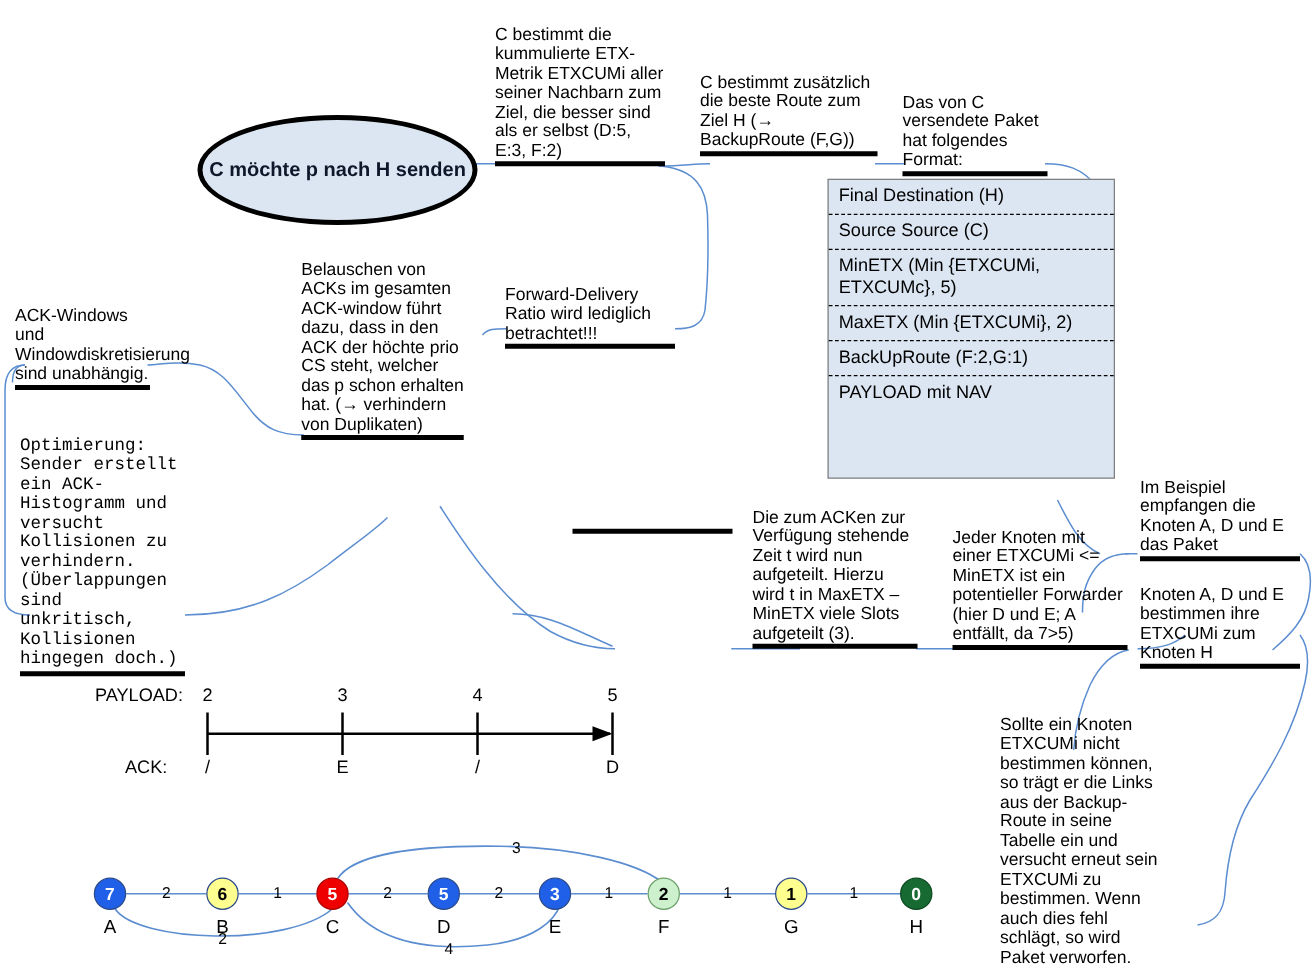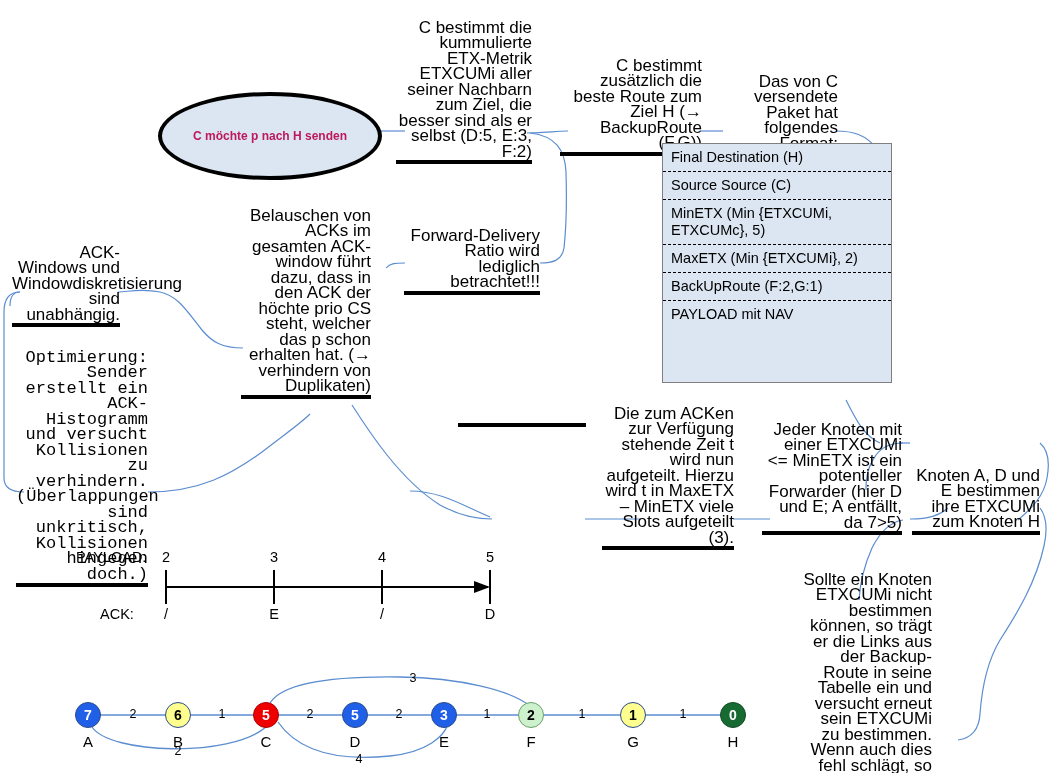--- a/index.html
+++ b/index.html
@@ -19,43 +19,43 @@
   }
   #links {
     position: absolute;
     left: 0; top: 0;
     width: 1051px;
     height: 773px;
     pointer-events: none;
   }
   .note {
     position: absolute;
-    text-align: right;
-    font-size: 17px;
+    text-align: left;
+    font-size: 14px;
     line-height: 15.5px;
     color: #000000;
     white-space: pre-line;
   }
   .note .nline {
     display: block;
     border-bottom: 4px solid #000000;
     margin-top: 1px;
   }
   .ellipse {
     position: absolute;
     border: 4px solid #000000;
     border-radius: 50%;
     background: #dce6f2;
     display: flex;
     align-items: center;
     justify-content: center;
     text-align: center;
     font-weight: bold;
-    font-size: 12px;
-    color: #be185d;
+    font-size: 16px;
+    color: #0f172a;
     line-height: 19px;
   }
   .packet {
     position: absolute;
     background: #dce6f2;
     border: 1px solid #7f7f7f;
     box-sizing: border-box;
   }
   .packet .prow {
     font-size: 14.5px;
@@ -221,20 +221,24 @@
   <div class="note" style="left:602px; top:390px; width:132px;">
     <span>Die zum ACKen zur Verfügung stehende Zeit t wird nun aufgeteilt. Hierzu wird t in MaxETX – MinETX viele Slots aufgeteilt (3).</span>
     <span class="nline"></span>
   </div>
 
   <div class="note" style="left:762px; top:406px; width:140px;">
     <span>Jeder Knoten mit einer ETXCUMi &lt;= MinETX ist ein potentieller Forwarder (hier D und E; A entfällt, da 7&gt;5)</span>
     <span class="nline"></span>
   </div>
 
+  <div class="note" style="left:912px; top:366px; width:128px;">
+    <span>Im Beispiel empfangen die Knoten A, D und E das Paket</span>
+    <span class="nline"></span>
+  </div>
 
   <div class="note" style="left:912px; top:452px; width:128px;">
     <span>Knoten A, D und E bestimmen ihre ETXCUMi zum Knoten H</span>
     <span class="nline"></span>
   </div>
 
   <div class="note" style="left:800px; top:556px; width:132px;">
     <span>Sollte ein Knoten ETXCUMi nicht bestimmen können, so trägt er die Links aus der Backup-Route in seine Tabelle ein und versucht erneut sein ETXCUMi zu bestimmen. Wenn auch dies fehl schlägt, so wird Paket verworfen.</span>
     <span class="nline"></span>
   </div>

